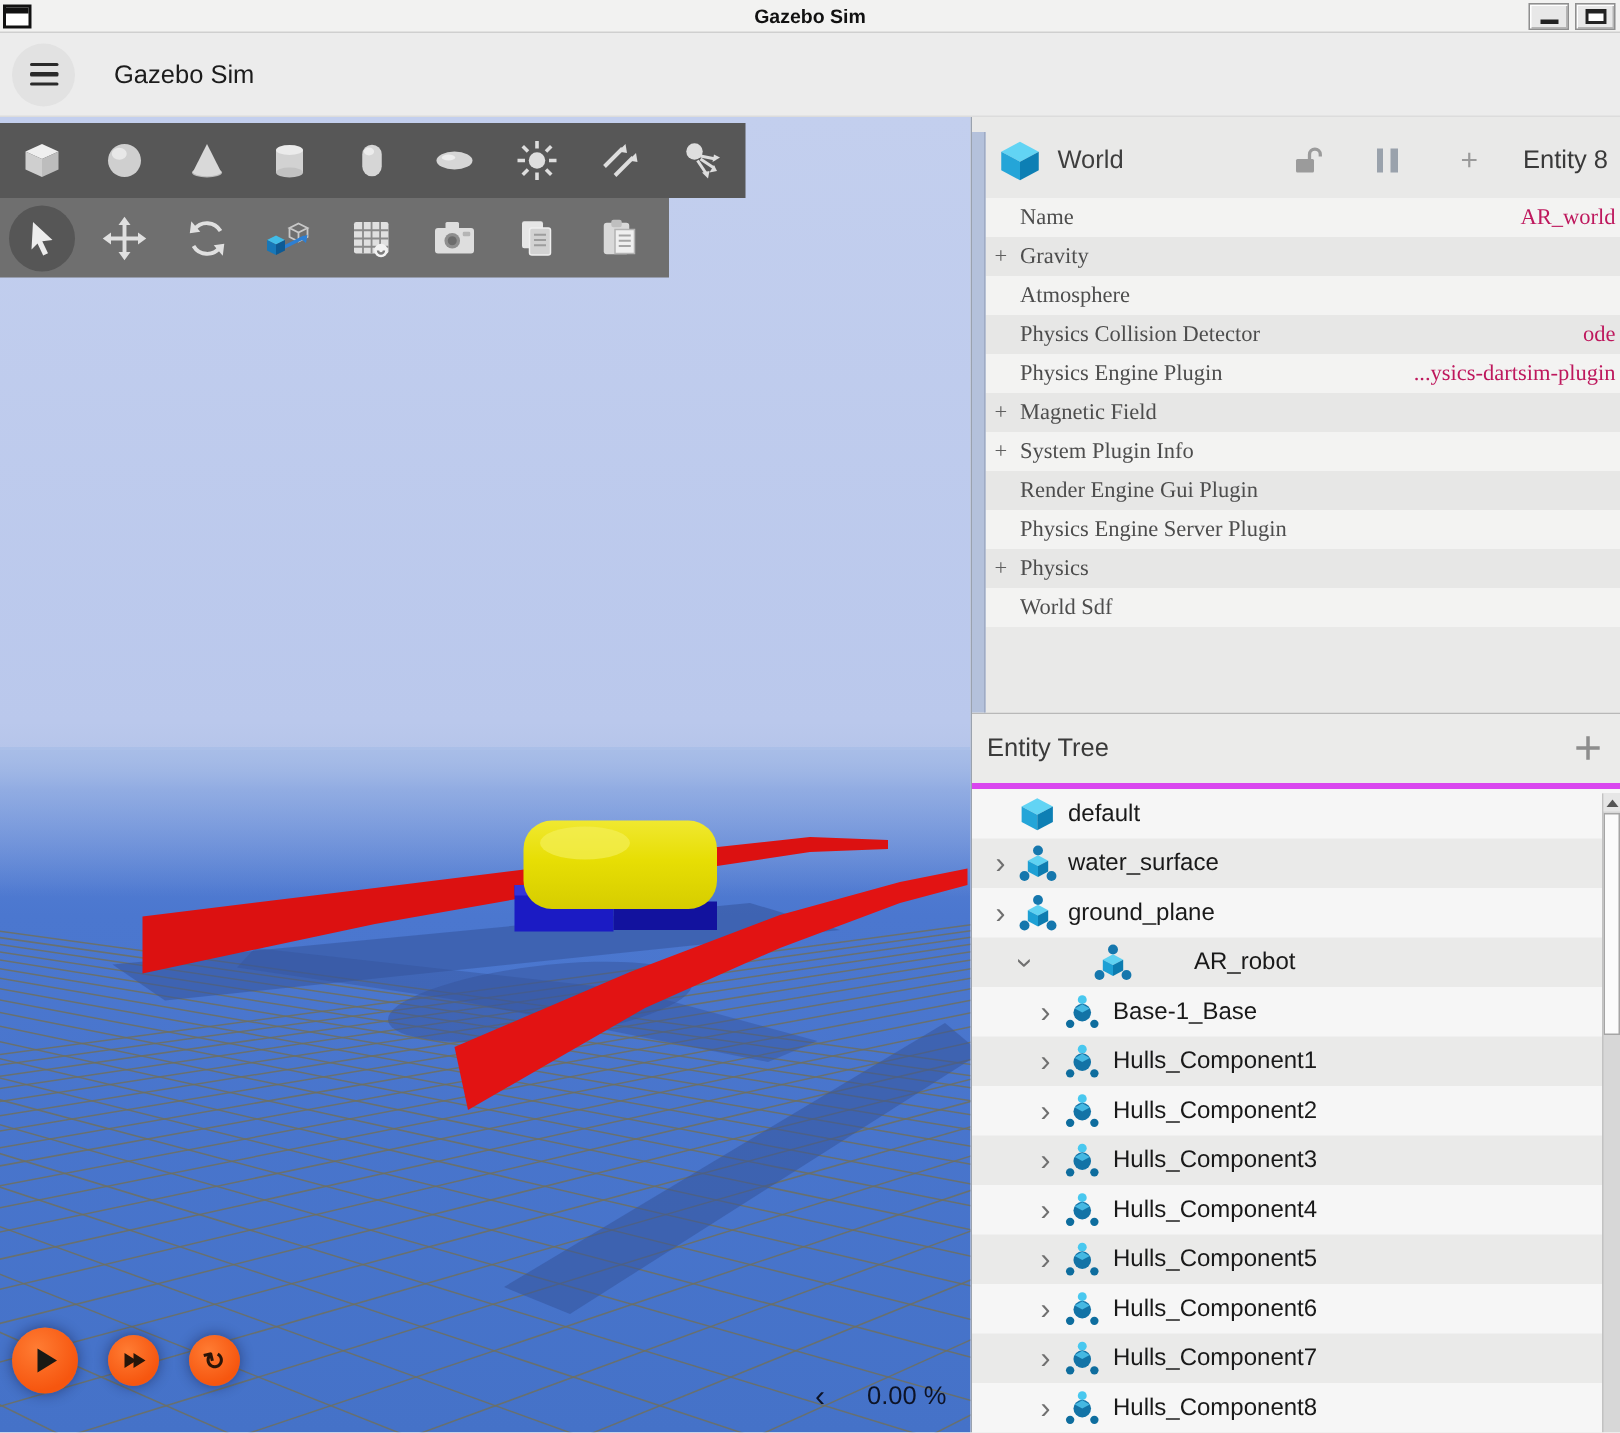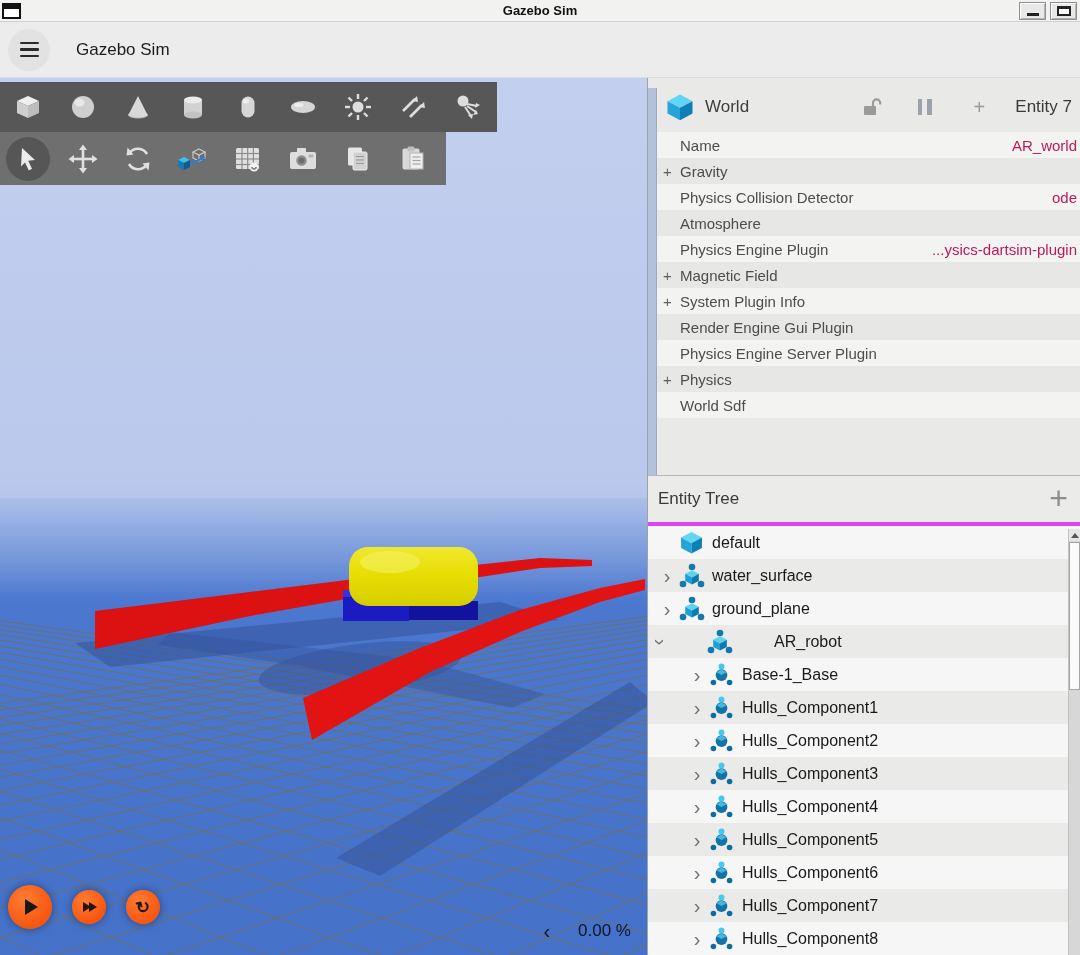--- a/index.html
+++ b/index.html
@@ -74,21 +74,21 @@
   .scrollstrip { position:absolute; left:0; top:10px; bottom:0; width:9px;
     background:#b4c1db; border-right:1px solid #9fabc4; }
   .world-header { height:50px; display:flex; align-items:center; padding:8px 8px 0 8px; }
   .world-title { font-size:17px; color:#3e3e3e; margin-left:10px; flex:1; }
   .hdr-ico { display:flex; align-items:center; }
   .pause-ico { display:flex; gap:5px; margin:0 42px 0 34px; cursor:pointer; }
   .pause-ico span { width:4.5px; height:16px; background:#9aa2ac; }
   .hdr-plus { font-size:20px; color:#9a9a9a; font-weight:400; cursor:pointer; }
   .entity-label { font-size:17px; color:#3a3a3a; margin-left:30px; white-space:nowrap; }
 
-  .prop-list { list-style:none; margin-top:4px; }
+  .prop-list { list-style:none; margin-top:4px;font-family:Liberation Serif, serif; }
   .prop-row { display:flex; align-items:center; height:26px; padding:0 3px 0 6px;
     font-size:15px; white-space:nowrap; }
   .prop-row:nth-child(odd) { background:#f3f3f2; }
   .prop-row:nth-child(even) { background:#e7e7e6; }
   .expander { width:17px; color:#5f5f5f; font-size:15px; }
   .prop-label { color:#4d4d4d; }
   .prop-value { margin-left:auto; color:#be185d; }
 
   .tree-section { flex:1; display:flex; flex-direction:column;
     border-top:1px solid #b8b8b8; background:#ebebea; }
@@ -429,46 +429,46 @@
           <svg width="22" height="20" viewBox="0 0 22 20">
             <rect x="2" y="9" width="12" height="9" rx="1" fill="#9b9b9b"></rect>
             <path d="M11 9 V6 a3.6 3.6 0 0 1 7.2 0 v1.4" stroke="#9b9b9b" stroke-width="2.2" fill="none"></path>
             </svg>
         </span>
         <span class="pause-ico">
             <span></span>
             <span></span>
           </span>
         <span class="hdr-plus">+</span>
-        <span class="entity-label">Entity 7</span>
+        <span class="entity-label">Entity 8</span>
       </div>
       <ul class="prop-list" id="prop-list">
   <li class="prop-row">
     <span class="expander"></span>
     <span class="prop-label">Name</span>
     <span class="prop-value">AR_world</span>
   </li>
 
 
   <li class="prop-row">
     <span class="expander">+</span>
     <span class="prop-label">Gravity</span>
     <span class="prop-value"></span>
   </li>
 
   <li class="prop-row">
     <span class="expander"></span>
+    <span class="prop-label">Atmosphere</span>
+    <span class="prop-value"></span>
+  </li>
+
+  <li class="prop-row">
+    <span class="expander"></span>
     <span class="prop-label">Physics Collision Detector</span>
     <span class="prop-value">ode</span>
-  </li>
-
-  <li class="prop-row">
-    <span class="expander"></span>
-    <span class="prop-label">Atmosphere</span>
-    <span class="prop-value"></span>
   </li>
 
   <li class="prop-row">
     <span class="expander"></span>
     <span class="prop-label">Physics Engine Plugin</span>
     <span class="prop-value">...ysics-dartsim-plugin</span>
   </li>
 
   <li class="prop-row">
     <span class="expander">+</span>
@@ -552,21 +552,21 @@
                   <circle cx="4" cy="21" r="3.3" fill="#1577ad"></circle>
                   <circle cx="22" cy="21" r="3.3" fill="#1577ad"></circle>
                   <polygon points="13,7.2 19.8,10.8 13,14.4 6.2,10.8" fill="#5fd2f2"></polygon>
                   <polygon points="6.2,10.8 13,14.4 13,21.6 6.2,18" fill="#1ea0d4"></polygon>
                   <polygon points="19.8,10.8 13,14.4 13,21.6 19.8,18" fill="#0c7cb0"></polygon>
                 </svg>
               </span>
     <span class="tree-label">ground_plane</span>
   </li>
 
-  <li class="tree-row" style="padding-left: 2px; gap: 34px;">
+  <li class="tree-row" style="padding-left: 24px; gap: 34px;">
     <span class="chev down">›</span>
     <span class="tree-icon">
                 <svg width="26" height="26" viewBox="0 0 26 26">
                   <circle cx="13" cy="4" r="3.3" fill="#1577ad"></circle>
                   <circle cx="4" cy="21" r="3.3" fill="#1577ad"></circle>
                   <circle cx="22" cy="21" r="3.3" fill="#1577ad"></circle>
                   <polygon points="13,7.2 19.8,10.8 13,14.4 6.2,10.8" fill="#5fd2f2"></polygon>
                   <polygon points="6.2,10.8 13,14.4 13,21.6 6.2,18" fill="#1ea0d4"></polygon>
                   <polygon points="19.8,10.8 13,14.4 13,21.6 19.8,18" fill="#0c7cb0"></polygon>
                 </svg>

